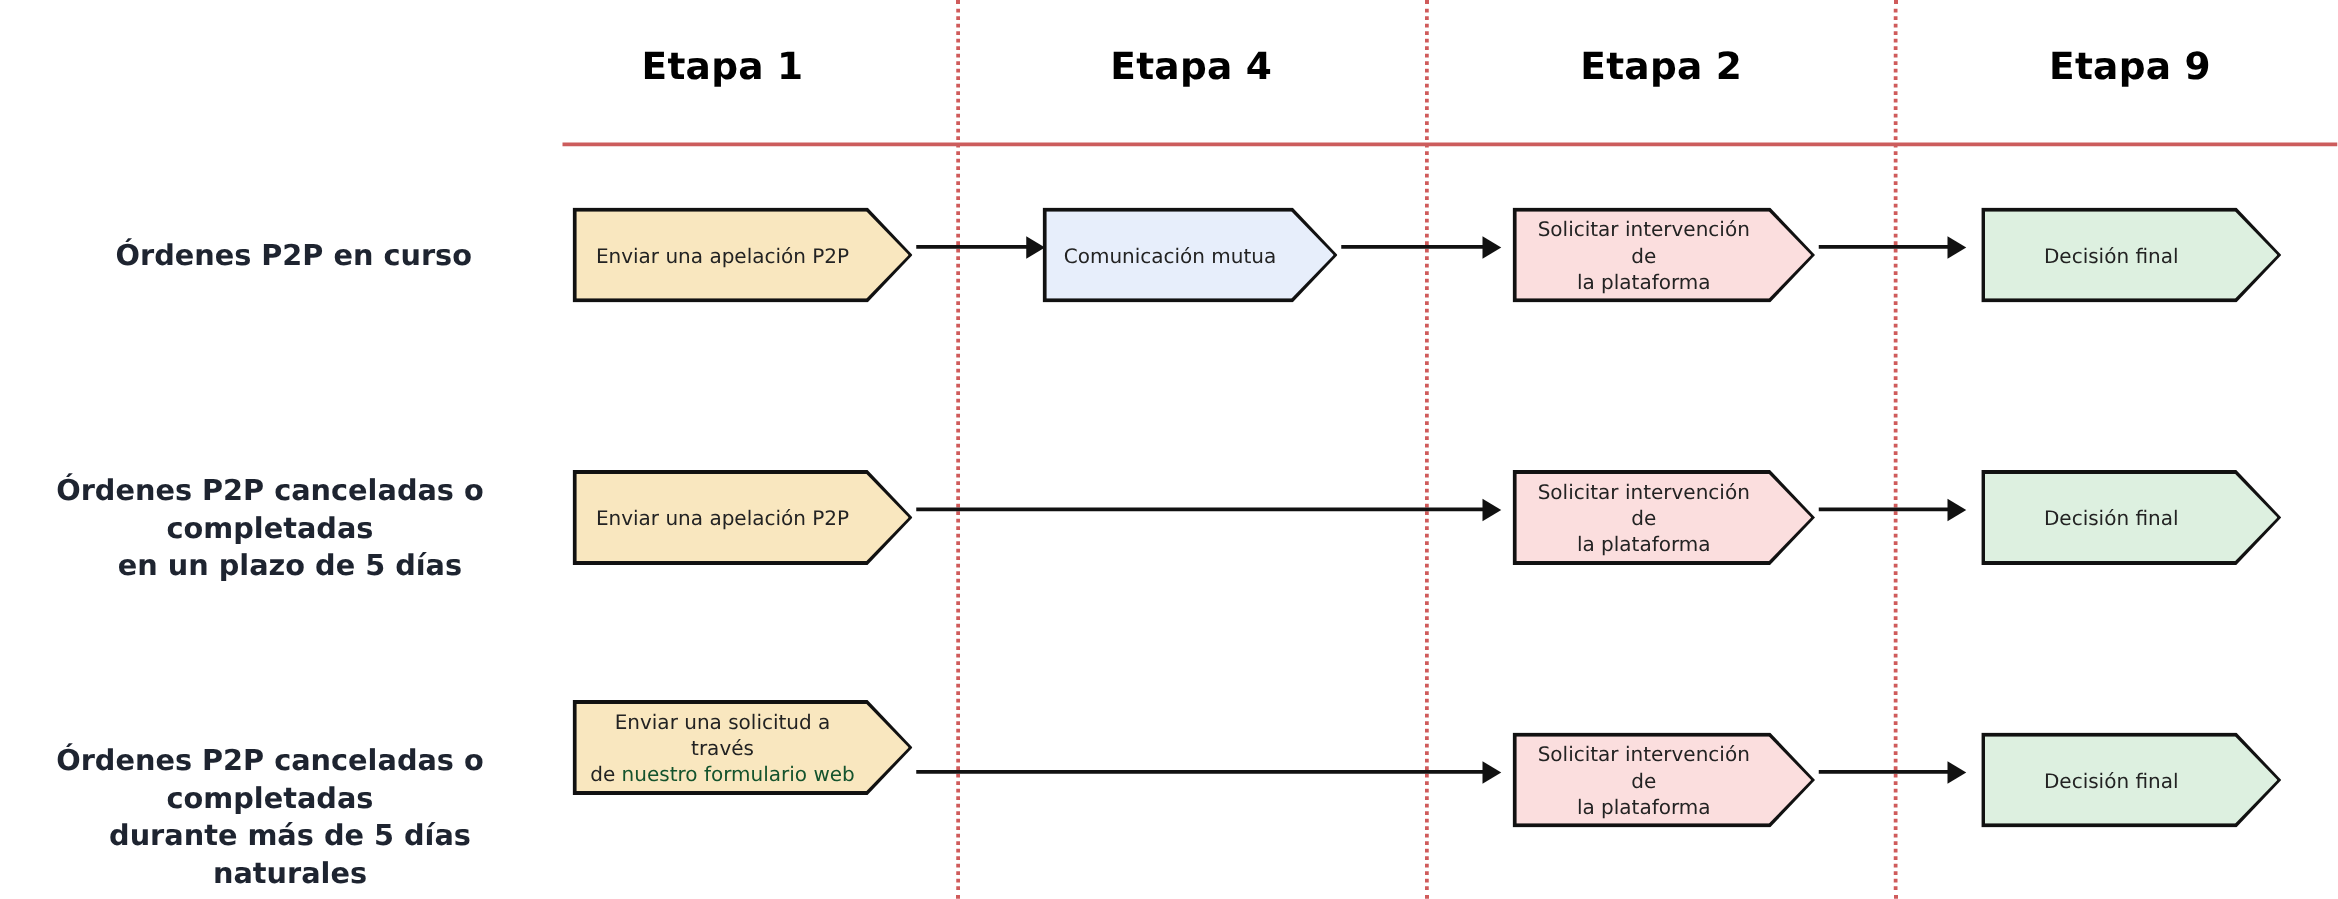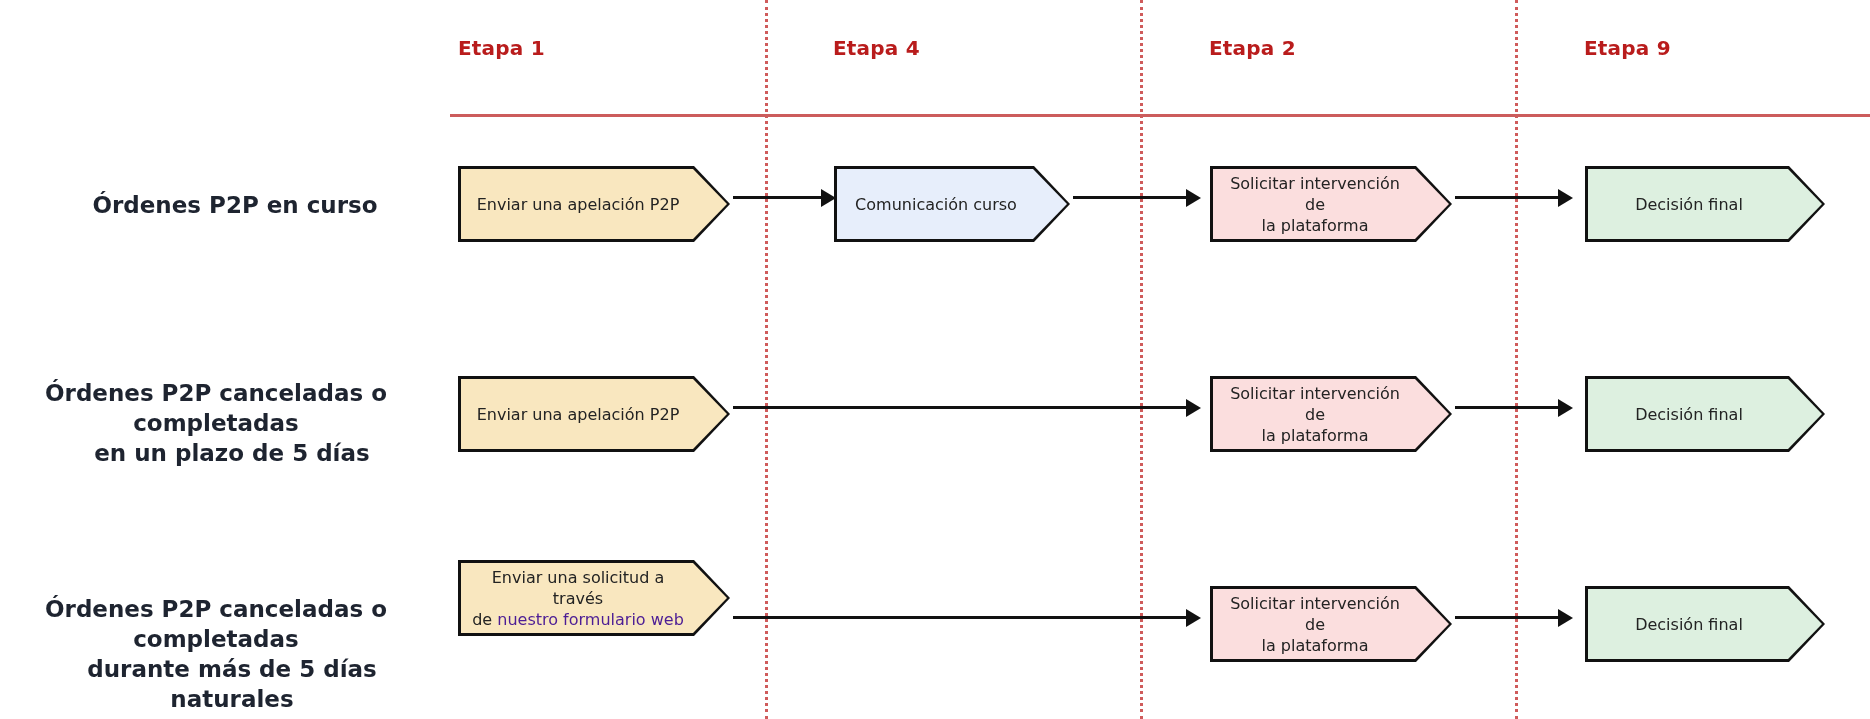--- a/index.html
+++ b/index.html
@@ -29,22 +29,23 @@
     width:1420px;
     height:3px;
     background:#cc5c5c;
   }
 
   
   .stage-head{
     position:absolute;
     top:36px;
     width:240px;
-    color:#b91c1c;
-    font-size:20px;
+    text-align:center;
+    color:#000000;
+    font-size:30px;
     font-weight:bold;
     letter-spacing:.2px;
     white-space:nowrap;
   }
 
   
   .row-label{
     position:absolute;
     left:0px;
     width:432px;
@@ -72,21 +73,21 @@
   .chev-text{
     position:absolute;left:0;top:0;width:100%;height:100%;
     display:flex;align-items:center;justify-content:center;
     text-align:center;
     color:#232323;
     font-size:16px;line-height:21px;
     padding-right:32px;
     box-sizing:border-box;
   }
   .chev-text span.body{display:block;padding:0 8px;}
-  a.inline-link{color:#4c1d95;text-decoration:none;}
+  a.inline-link{color:#14532d;text-decoration:none;}
 
   
   .conn{position:absolute;height:3px;background:#111111;}
   .conn-head{
     position:absolute;
     width:0;height:0;
     border-top:9px solid transparent;
     border-bottom:9px solid transparent;
     border-left:15px solid #111111;
   }
@@ -128,21 +129,21 @@
     </div>
   </div>
 
   <div class="conn" style="left:733px;top:196px;width:96px;"></div>
   <div class="conn-head" style="left:821px;top:189px;"></div>
 
   <div class="chev-wrap" style="left:834px;top:166px;width:236px;height:76px;">
     <div class="chev-outline"></div>
     <div class="chev-fill" style="background:#e7eefb;"></div>
     <div class="chev-text">
-      <span class="body"><span>Comunicación curso</span></span>
+      <span class="body"><span>Comunicación mutua</span></span>
     </div>
   </div>
 
   <div class="conn" style="left:1073px;top:196px;width:121px;"></div>
   <div class="conn-head" style="left:1186px;top:189px;"></div>
 
   <div class="chev-wrap" style="left:1210px;top:166px;width:242px;height:76px;">
     <div class="chev-outline"></div>
     <div class="chev-fill" style="background:#fbdede;"></div>
     <div class="chev-text">

